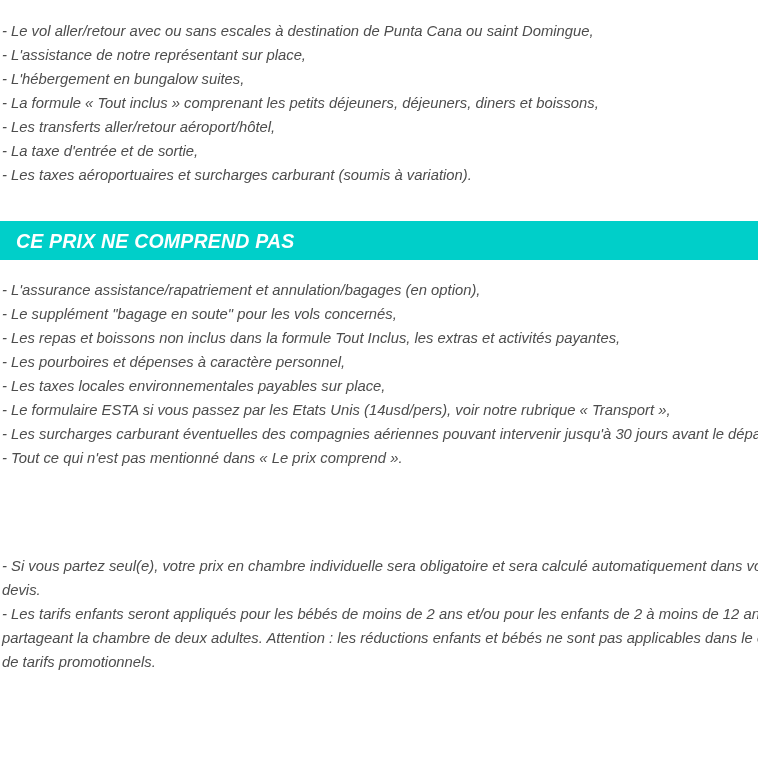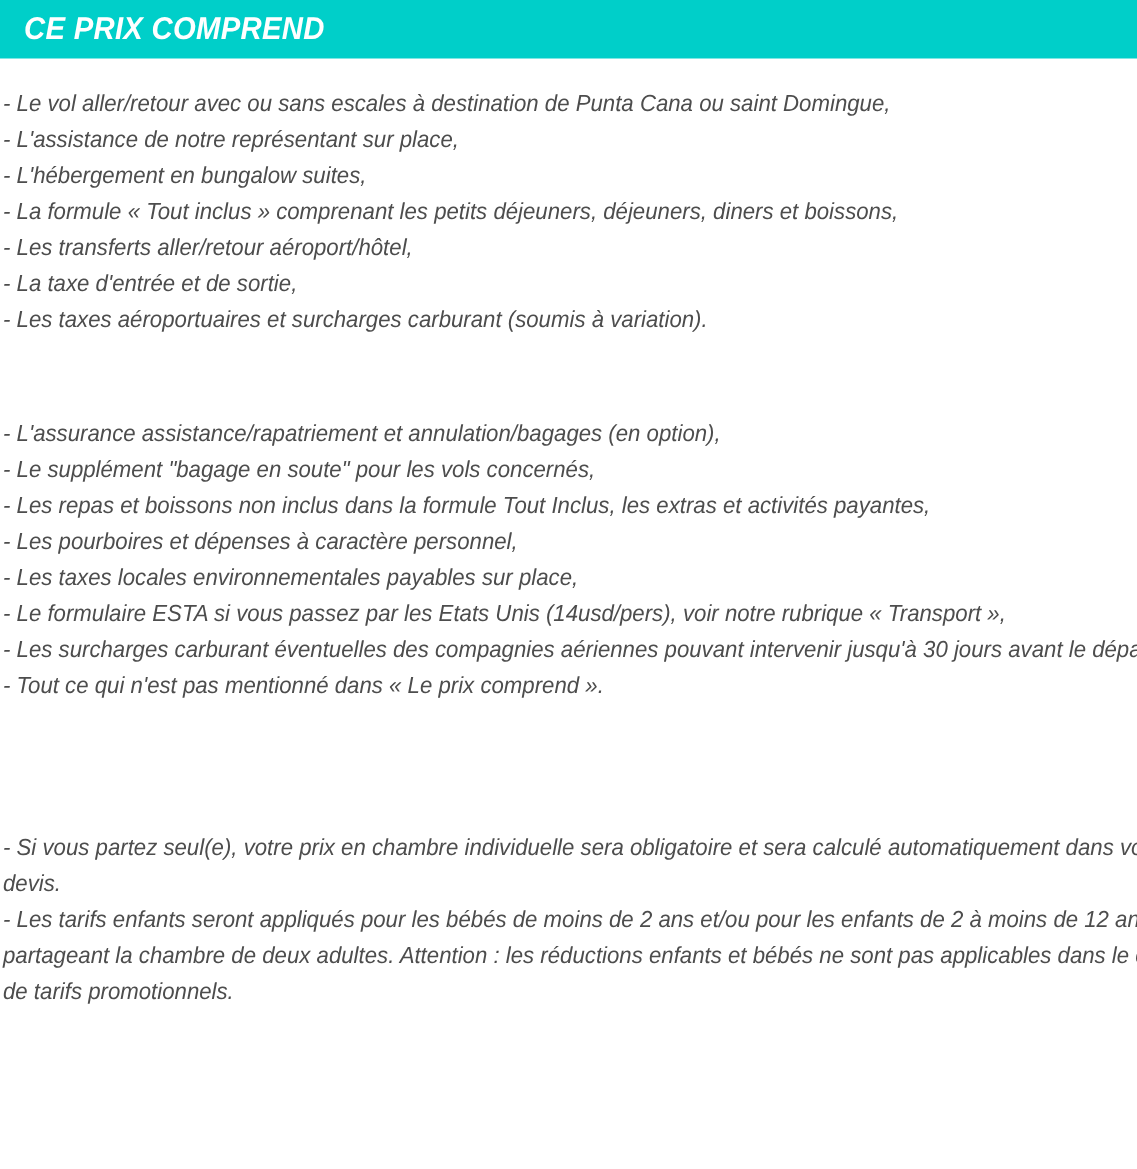--- a/index.html
+++ b/index.html
@@ -78,37 +78,37 @@
 
   .gap-after-s1 { height: 34px; }
   .gap-after-s2 { height: 66px; }
 </style>
 </head>
 <body>
 
 <div class="page">
 
   <div class="section s1">
-    <div class="section-banner">
-      <span class="section-banner-title">CE PRIX COMPREND</span>
-    </div>
     <div class="section-body">
       <div class="bullet-line">- Le vol aller/retour avec ou sans escales à destination de Punta Cana ou saint Domingue,</div>
       <div class="bullet-line">- L'assistance de notre représentant sur place,</div>
       <div class="bullet-line">- L'hébergement en bungalow suites,</div>
       <div class="bullet-line">- La formule « Tout inclus » comprenant les petits déjeuners, déjeuners, diners et boissons,</div>
       <div class="bullet-line">- Les transferts aller/retour aéroport/hôtel,</div>
       <div class="bullet-line">- La taxe d'entrée et de sortie,</div>
       <div class="bullet-line">- Les taxes aéroportuaires et surcharges carburant (soumis à variation).</div>
     </div>
   </div>
 
   <div class="gap-after-s1"></div>
 
   <div class="section s2">
+    <div class="section-banner">
+      <span class="section-banner-title">CE PRIX NE COMPREND PAS</span>
+    </div>
     <div class="section-body">
       <div class="bullet-line">- L'assurance assistance/rapatriement et annulation/bagages (en option),</div>
       <div class="bullet-line">- Le supplément "bagage en soute" pour les vols concernés,</div>
       <div class="bullet-line">- Les repas et boissons non inclus dans la formule Tout Inclus, les extras et activités payantes,</div>
       <div class="bullet-line">- Les pourboires et dépenses à caractère personnel,</div>
       <div class="bullet-line">- Les taxes locales environnementales payables sur place,</div>
       <div class="bullet-line">- Le formulaire ESTA si vous passez par les Etats Unis (14usd/pers), voir notre rubrique « Transport »,</div>
       <div class="bullet-line">- Les surcharges carburant éventuelles des compagnies aériennes pouvant intervenir jusqu'à 30 jours avant le départ,</div>
       <div class="bullet-line">- Tout ce qui n'est pas mentionné dans « Le prix comprend ».</div>
     </div>

